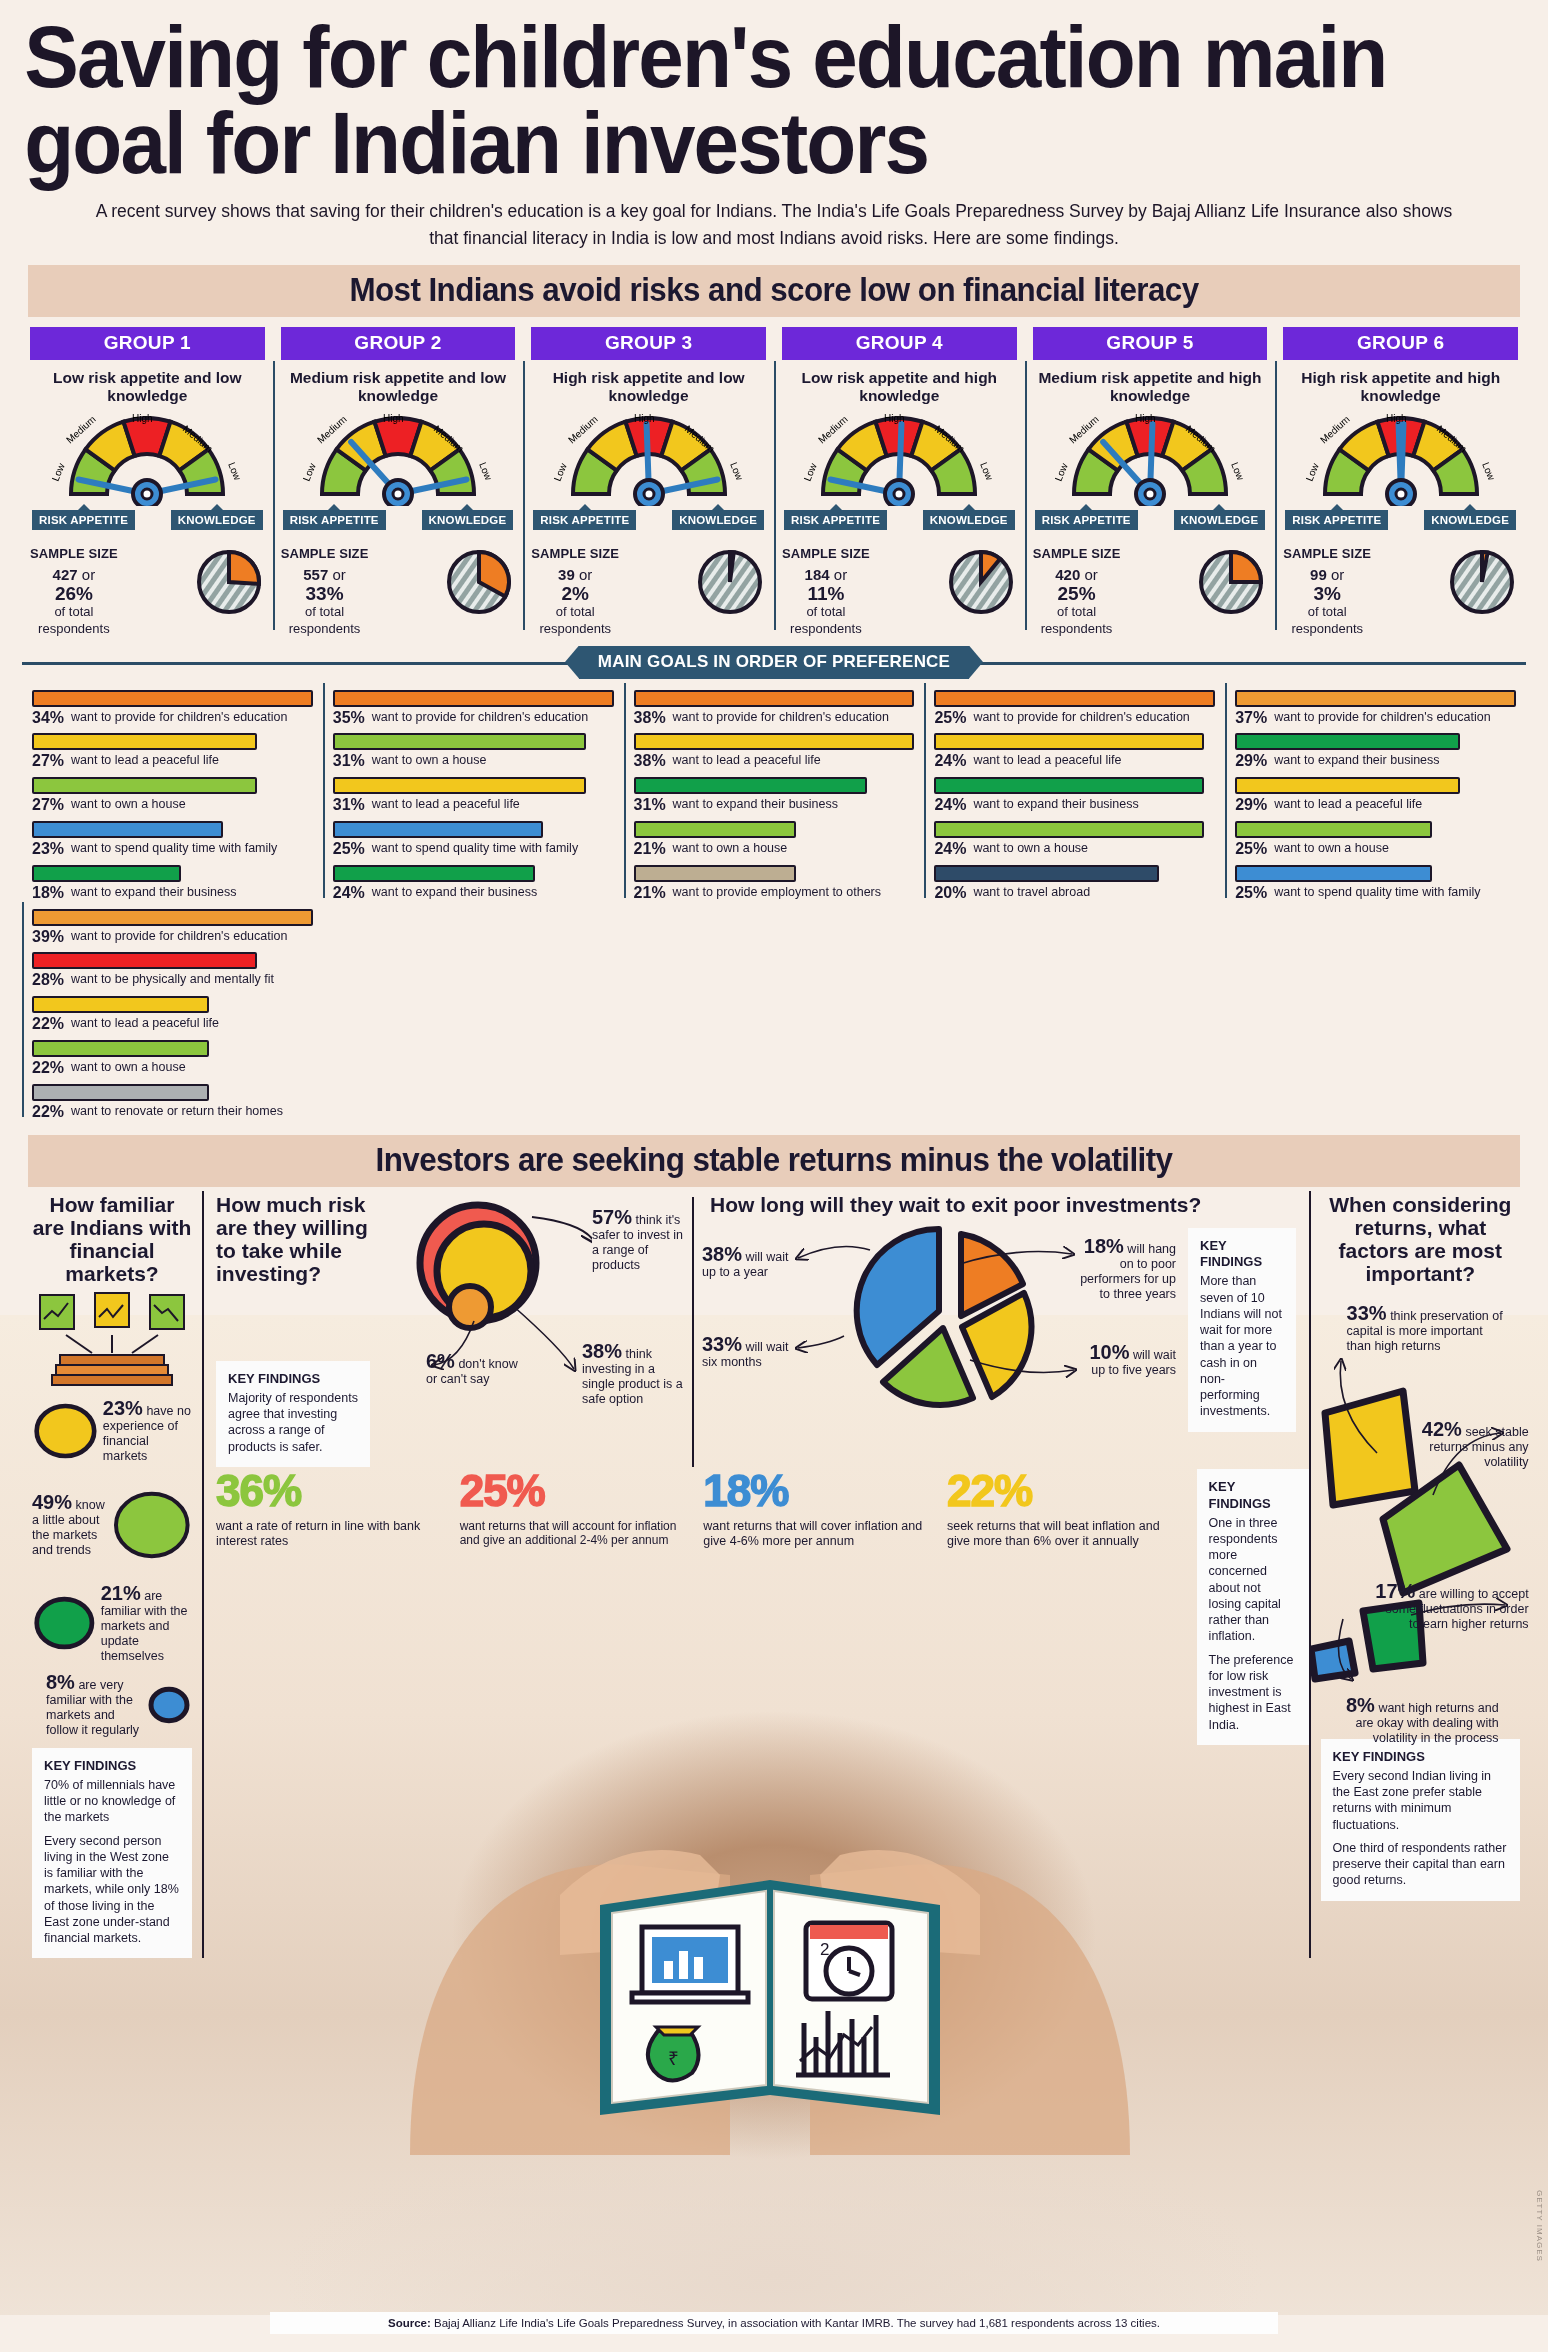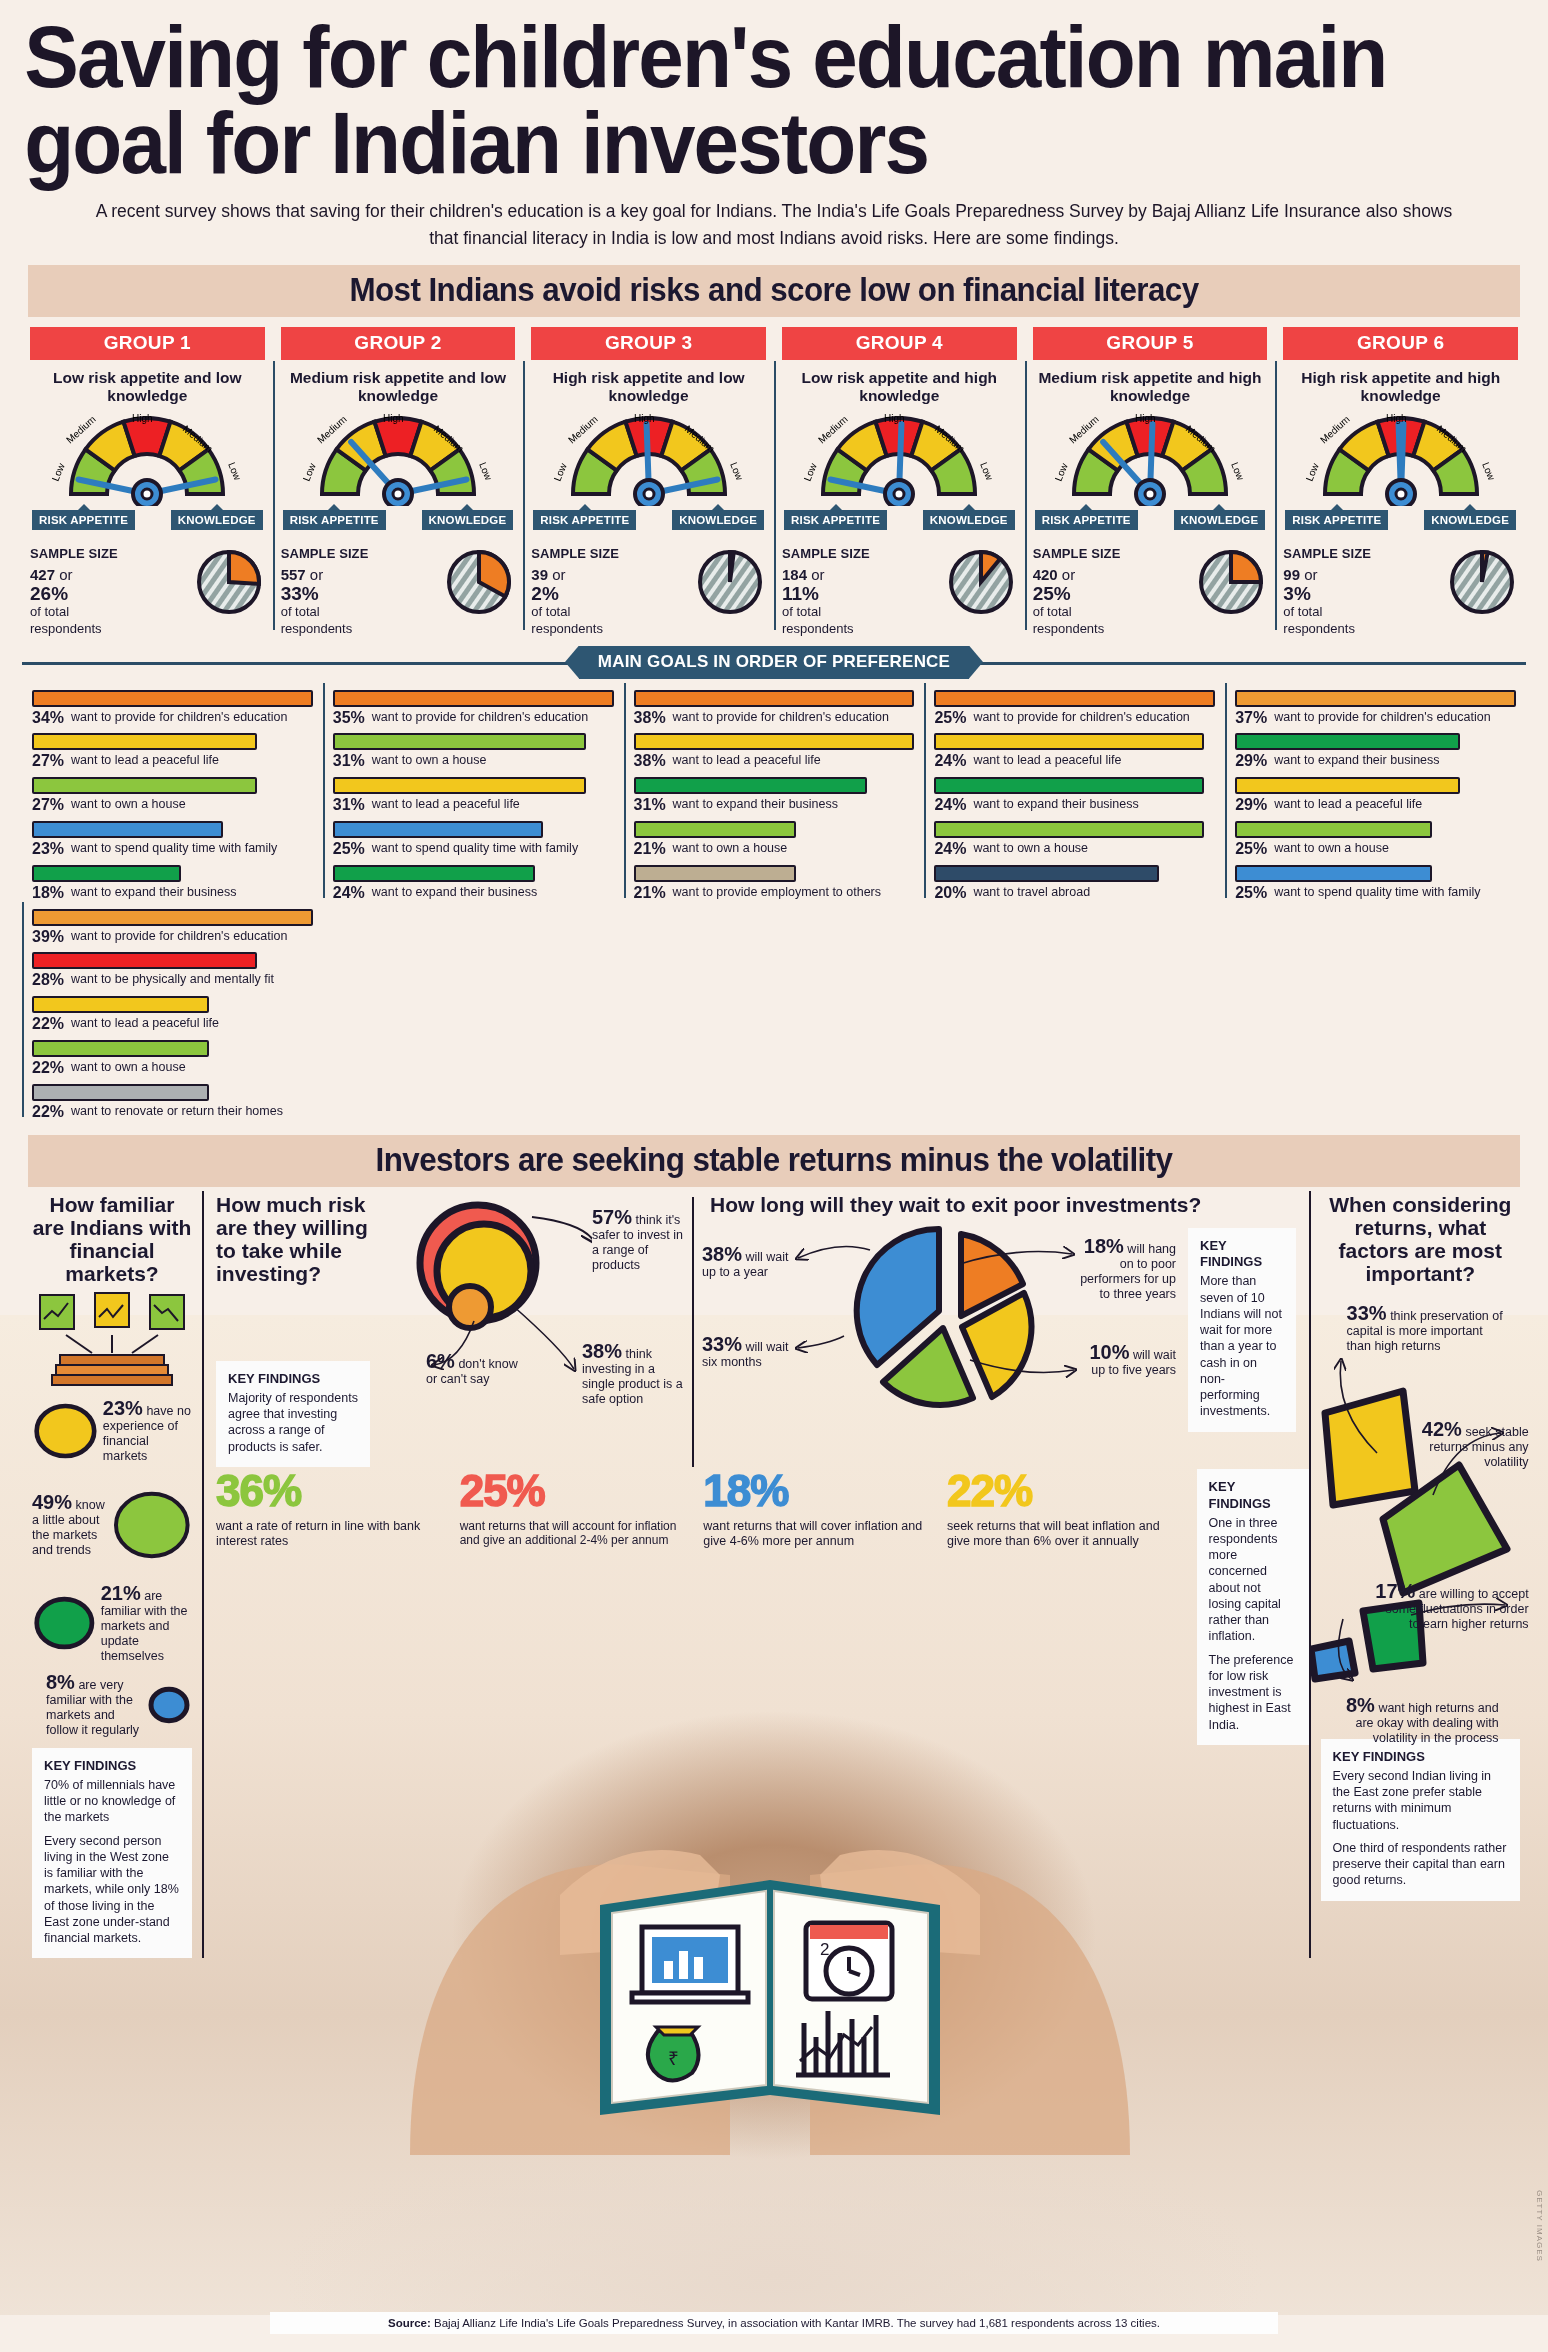--- a/index.html
+++ b/index.html
@@ -50,42 +50,42 @@
     display: grid; grid-template-columns: repeat(6, 1fr);
     margin: 10px 22px 0 22px;
     position: relative;
   }
   .gcol { padding: 0 8px; position: relative; }
   .gcol + .gcol::before {
     content: ""; position: absolute; left: 0; top: 34px; bottom: 8px;
     width: 2px; background: #2b4c66;
   }
   .ghead {
-    background: #ef4444; color: #fff; text-align: center;
+    background: #6d28d9; color: #fff; text-align: center;
     font-weight: bold; font-size: 19px; letter-spacing: .3px;
     padding: 5px 0 6px 0;
   }
   .gsub {
     text-align: center; font-weight: bold; font-size: 15.5px;
     line-height: 1.18; padding: 9px 2px 0 2px; min-height: 40px;
   }
   .gauge-wrap { position: relative; width: 100%; height: 100px; margin-top: 2px; }
   .gauge-wrap svg { display: block; margin: 0 auto; }
   .pills { display: flex; justify-content: space-between; padding: 0 2px; margin-top: 2px; }
   .pill {
     background: #2e5672; color:#fff; font-weight: bold;
     font-size: 11.5px; letter-spacing: .2px;
     padding: 4px 7px 4px 7px; position: relative;
   }
   .pill::before {
     content:""; position:absolute; top:-6px; left:50%; margin-left:-6px;
     border-left:6px solid transparent; border-right:6px solid transparent;
     border-bottom:6px solid #2e5672;
   }
-  .ssrow { display:flex; align-items:flex-start; margin-top: 16px; gap:4px; }
+  .ssrow { display:flex; align-items:flex-start; margin-top: 16px; gap:4px;text-align:center; }
   .sstext { font-size: 13px; line-height: 1.28; }
   .sstitle { font-weight: bold; font-size: 13px; letter-spacing:.1px; margin-bottom: 3px;}
   .ssnum { font-size: 15px; }
   .ssnum b { font-size: 15px; }
   .sspct { font-weight: bold; font-size: 19px; display:block; line-height:1.05;}
   .sspie { margin-left: auto; margin-top: 2px; }
 
   
   .goalsbar-row { position: relative; margin: 8px 22px 0 22px; }
   .goalsbar-line { height: 3px; background: #2b4c66; width: 100%; position:absolute; top: 16px; left:0;}

